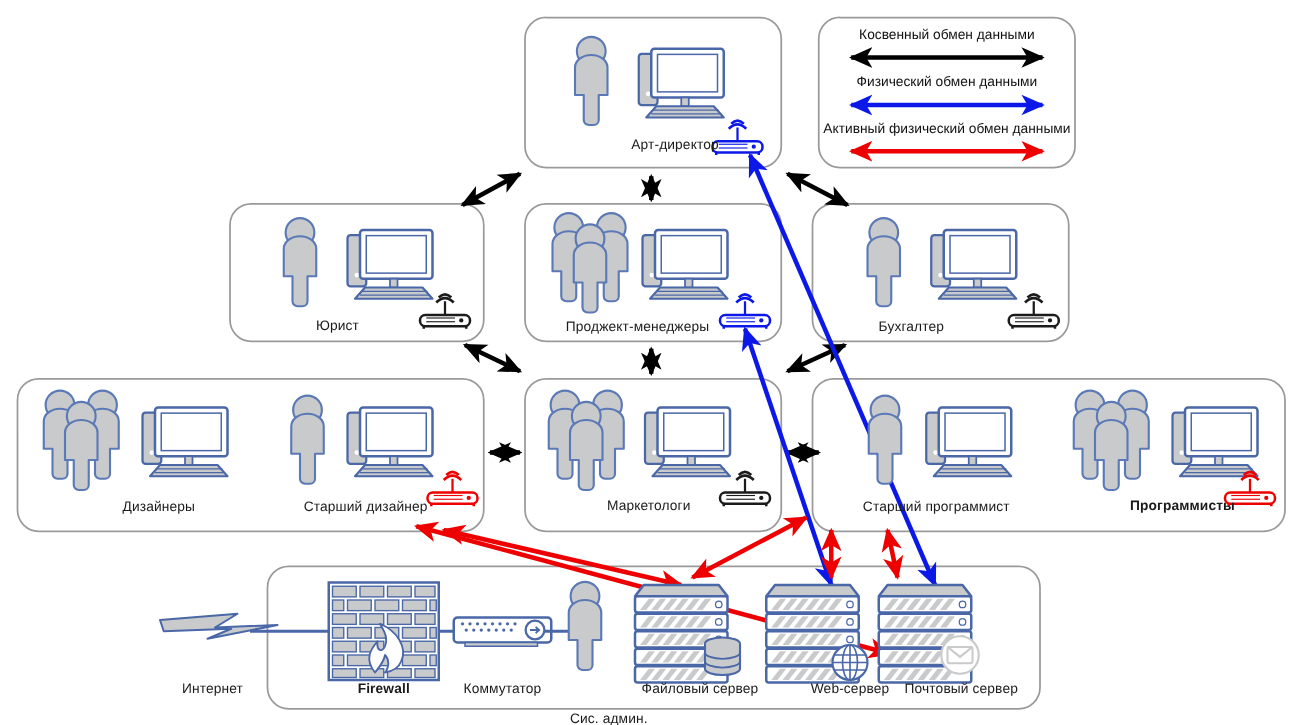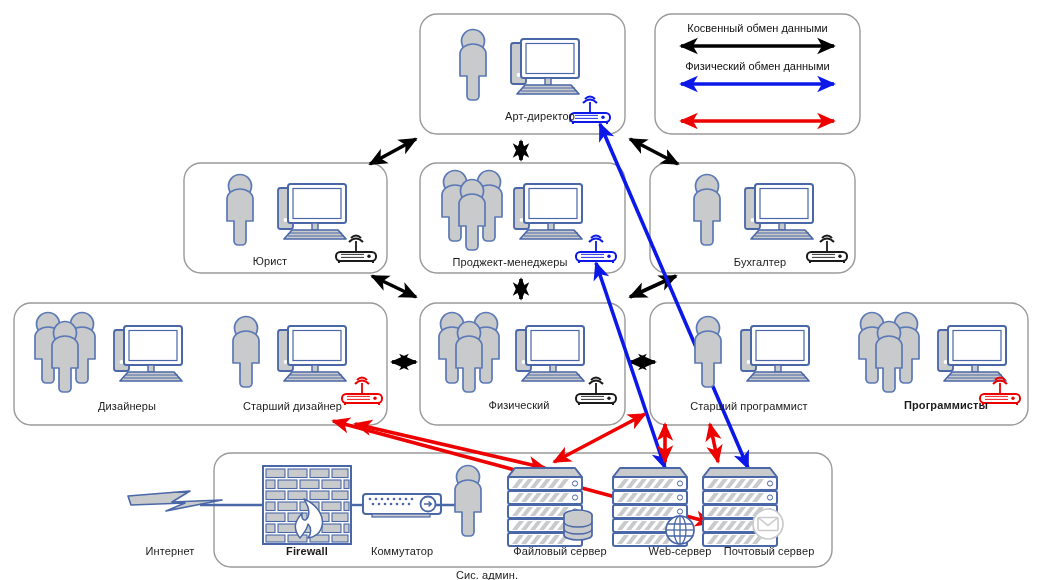--- a/index.html
+++ b/index.html
@@ -298,31 +298,32 @@
   </g>
 
   <line x1="681" y1="46" x2="834" y2="46" stroke="#000000" stroke-width="3.6" marker-start="url(#hk)" marker-end="url(#hk)"></line>
   <line x1="681" y1="84" x2="834" y2="84" stroke="#0b18e8" stroke-width="3.6" marker-start="url(#hb)" marker-end="url(#hb)"></line>
   <line x1="681" y1="121" x2="834" y2="121" stroke="#ee0000" stroke-width="3.6" marker-start="url(#hr)" marker-end="url(#hr)"></line>
 </svg>
 
 <div class="cap" style="left:420px;top:110px;width:150px;padding-left:45px;">Арт-директор</div>
 <div class="cap" style="left:210px;top:255px;width:120px;">Юрист</div>
 <div class="cap" style="left:430px;top:256px;width:160px;">Проджект-менеджеры</div>
-<div class="cap" style="left:700px;top:256px;width:120px;">Бухгалтер</div>
+<div class="cap" style="left:669px;top:256px;width:120px;">Бухгалтер</div>
 <div class="cap" style="left:62px;top:400px;width:130px;">Дизайнеры</div>
 <div class="cap" style="left:230px;top:400px;width:125px;">Старший дизайнер</div>
-<div class="cap" style="left:459px;top:399px;width:120px;">Физический</div>
+<div class="cap" style="left:459px;top:399px;width:120px;">Маркетологи</div>
 <div class="cap" style="left:679px;top:400px;width:140px;">Старший программист</div>
 <div class="cap" style="left:886px;top:399px;width:120px;font-weight:bold;">Программисты</div>
 
 <div class="cap" style="left:120px;top:545px;width:100px;">Интернет</div>
 <div class="cap" style="left:257px;top:545px;width:100px;font-weight:bold;">Firewall</div>
 <div class="cap" style="left:352px;top:545px;width:100px;">Коммутатор</div>
 <div class="cap" style="left:437px;top:545px;width:100px;margin-top:24px;">Сис. админ.</div>
 <div class="cap" style="left:500px;top:545px;width:120px;">Файловый сервер</div>
 <div class="cap" style="left:630px;top:545px;width:100px;">Web-сервер</div>
 <div class="cap" style="left:704px;top:545px;width:130px;">Почтовый сервер</div>
 
 <div class="legtxt" style="left:655px;top:60px;width:205px;">Физический обмен данными</div>
 <div class="legtxt" style="left:655px;top:22px;width:205px;">Косвенный обмен данными</div>
+<div class="legtxt" style="left:653px;top:97px;width:209px;">Активный физический обмен данными</div>
 
 </div>
 
 </body></html>

